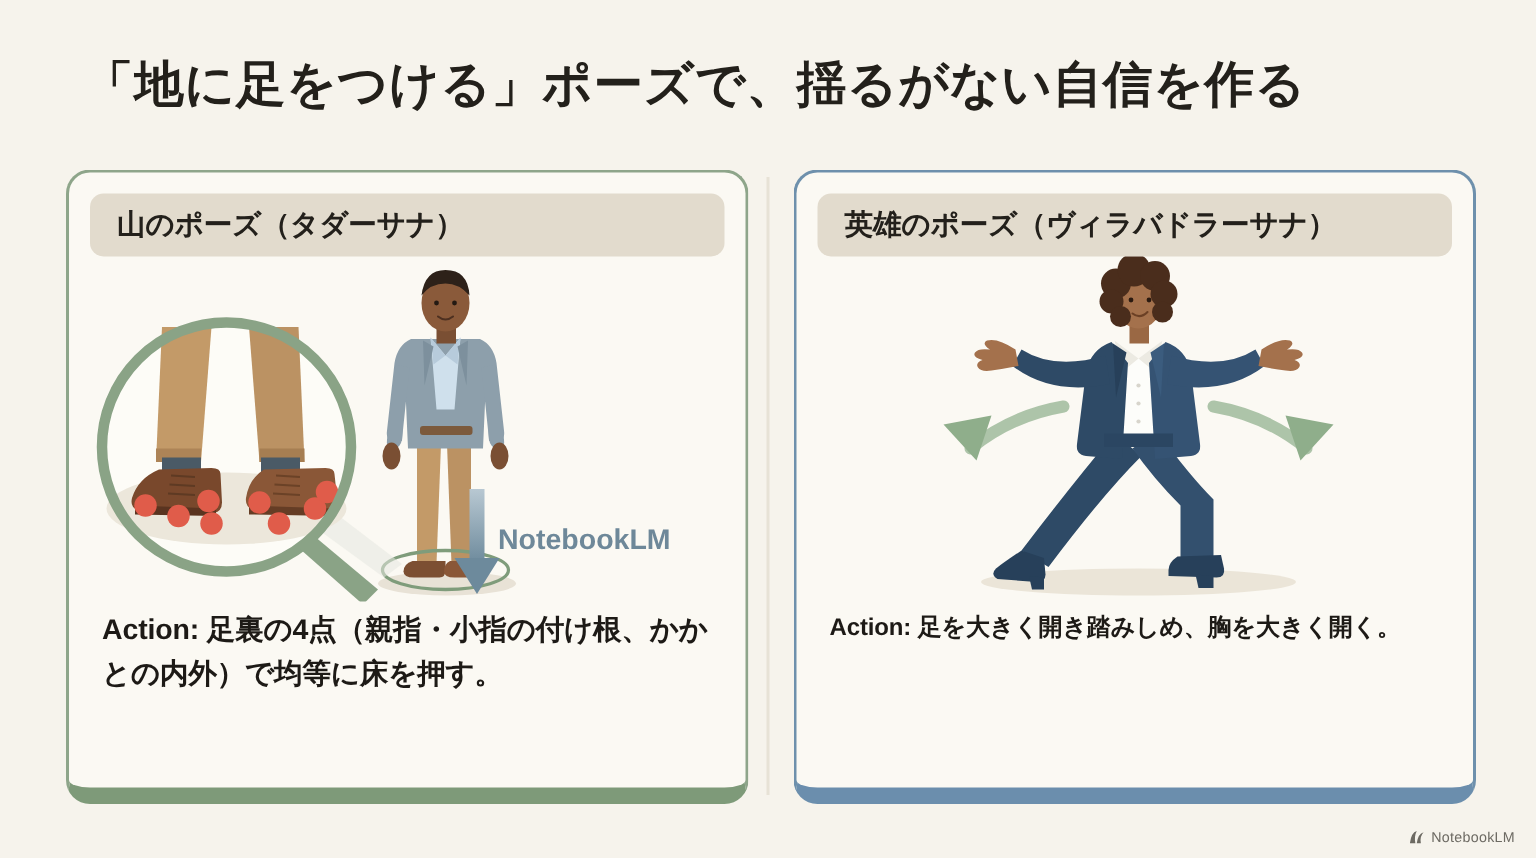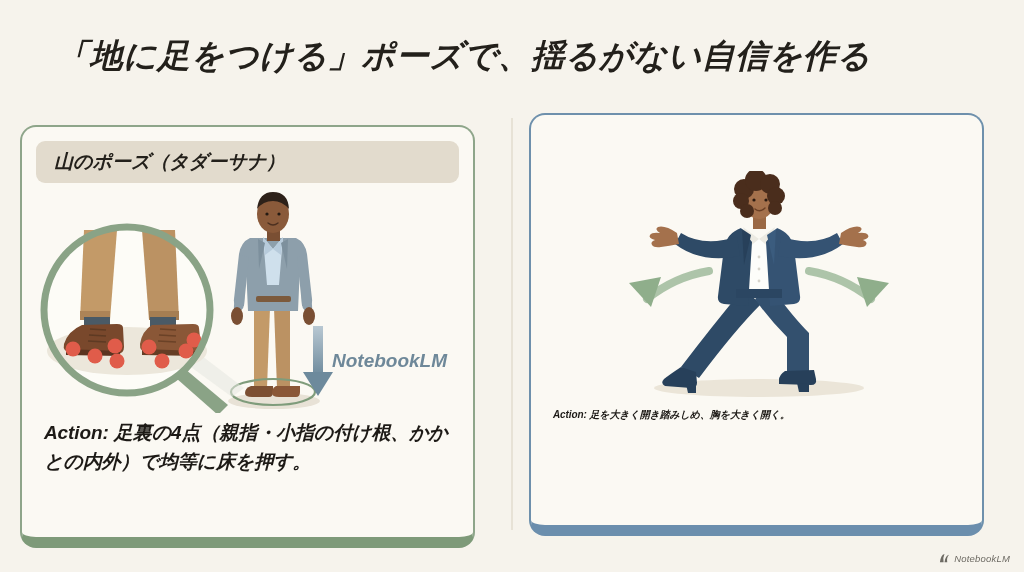--- a/index.html
+++ b/index.html
@@ -12,21 +12,20 @@
     background: #f6f3ec;
     font-family: "Liberation Sans", "DejaVu Sans", sans-serif;
     overflow: hidden;
     position: relative;
   }
   .slide {
     position: relative;
     width: 1024px;
     height: 572px;
     box-sizing: border-box;
-    font-style: italic;
   }
   
   .title {
     position: absolute;
     left: 56px;
     top: 34px;
     font-size: 33px;
     font-weight: bold;
     color: #23201b;
     letter-spacing: 0.5px;
@@ -37,24 +36,23 @@
     position: absolute;
     top: 113px;
     width: 455px;
     height: 423px;
     border-radius: 16px;
     box-sizing: border-box;
     background: #fbf9f3;
     overflow: hidden;
   }
   .card-left {
-    left: 20px;
+    left: 44px;
     border: 2px solid #8ea58a;
     border-bottom: 11px solid #7e9a79;
-    margin-top: 12px;
   }
   .card-right {
     left: 529px;
     border: 2px solid #6e90ac;
     border-bottom: 11px solid #6b8ead;
   }
   .card-header {
     position: absolute;
     left: 14px;
     top: 14px;
@@ -88,21 +86,21 @@
   }
   .para {
     font-size: 19px;
     line-height: 1.5;
     color: #1d1a16;
     margin-bottom: 11px;
     font-weight: bold;
     letter-spacing: -0.1px;
   }
   .para .lbl { font-weight: bold; }
-  .right .para { font-size: 10px; }
+  .right .para { font-size: 16px; }
   
   .divider {
     position: absolute;
     left: 511px;
     top: 118px;
     width: 2px;
     height: 412px;
     background: #e7e2d6;
   }
   
@@ -241,20 +239,23 @@
         </linearGradient>
       </defs>
       <rect x="13" y="0" width="10" height="50" fill="url(#garrow)"></rect>
       <path d="M3 46 L18 70 L33 46 Z" fill="#6d8a9c"></path>
     </svg>
     <div class="grounding-label">NotebookLM</div>
   </div>
 
   <div class="card card-right right">
 
+    <div class="card-header">
+      <span class="card-header-text">英雄のポーズ（ヴィラバドラーサナ）</span>
+    </div>
 
     <div class="illus">
       <svg viewBox="0 0 455 230" width="455" height="230">
 
         <ellipse cx="228" cy="217" rx="105" ry="9" fill="#ebe5d8"></ellipse>
 
         <g>
           <path d="M178 100 q-35 6 -62 28" stroke="#9fbb9b" stroke-width="8" fill="none" stroke-linecap="round" opacity="0.85"></path>
           <path d="M98 112 L130 106 L120 136 Z" fill="#8fae8b"></path>
         </g>

